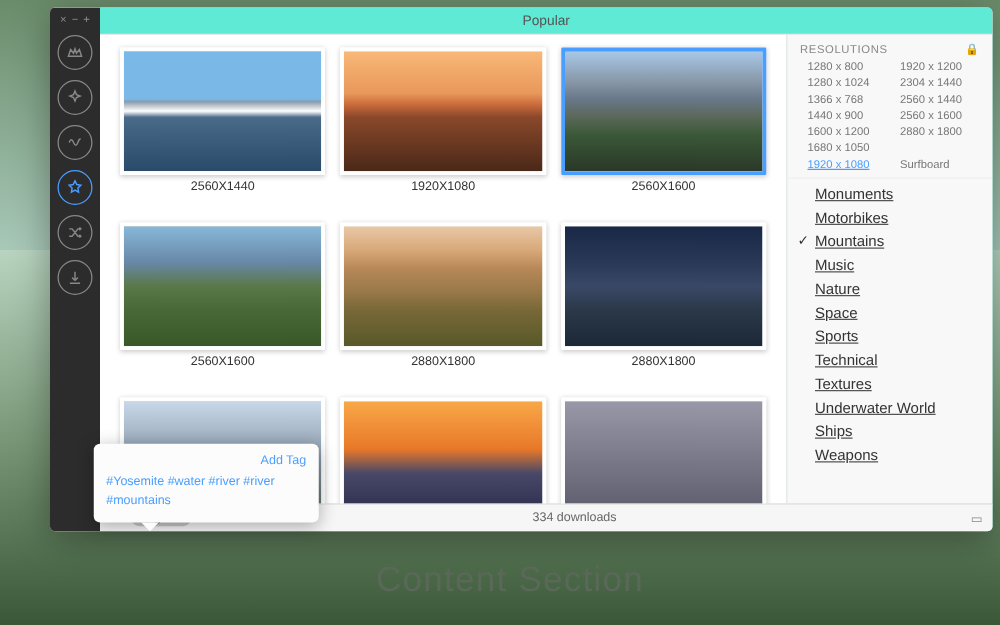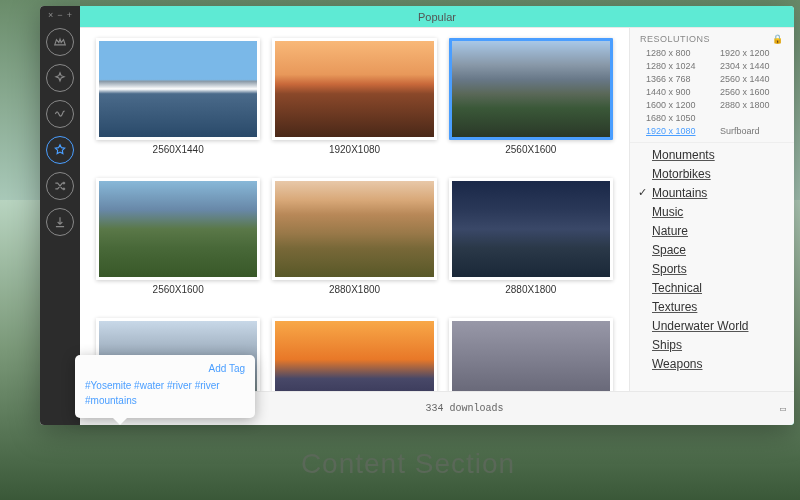--- a/index.html
+++ b/index.html
@@ -77,22 +77,22 @@
   .res-grid a { color: #4a9eff; text-decoration: underline; }
   .res-grid span, .res-grid a { padding-left:8px; cursor:pointer; }
   .cat-list { flex:1; overflow:hidden; padding: 2px 0; border-top:1px solid #eee; margin-top:2px;text-decoration:underline; }
   .cat-item {
     padding: 2.5px 10px 2.5px 22px; font-size: 12px; color: #333; cursor: pointer;
     position: relative;
   }
   .cat-item.checked::before { content:"✓"; position:absolute; left:8px; font-size:11px; }
 
   .statusbar {
-    height: 34px; border-top: 1px solid #e8e8e8; background: #f6f6f6;
-    display: flex; align-items: center; font-size: 10px; color: #666; padding: 0 8px; font-family: Liberation Mono, monospace;
+    height: 22px; border-top: 1px solid #e8e8e8; background: #f6f6f6;
+    display: flex; align-items: center; font-size: 10px; color: #666; padding: 0 8px;
   }
   .sb-search { color:#888; margin-right:6px; }
   .tags-btn { background:#c8c8c8; color:#444; padding:1px 8px; border-radius:8px; font-size:10px; }
   .sb-center { flex:1; text-align:center; }
   .sb-right { width:20px; text-align:right; color:#888; }
 
   .tag-popover {
     position: absolute; left: 75px; bottom: 82px; width: 180px;
     background: #fcfcfc; border-radius: 5px; padding: 8px 10px 10px;
     box-shadow: 0 3px 14px rgba(0,0,0,.3); font-size: 10px;

